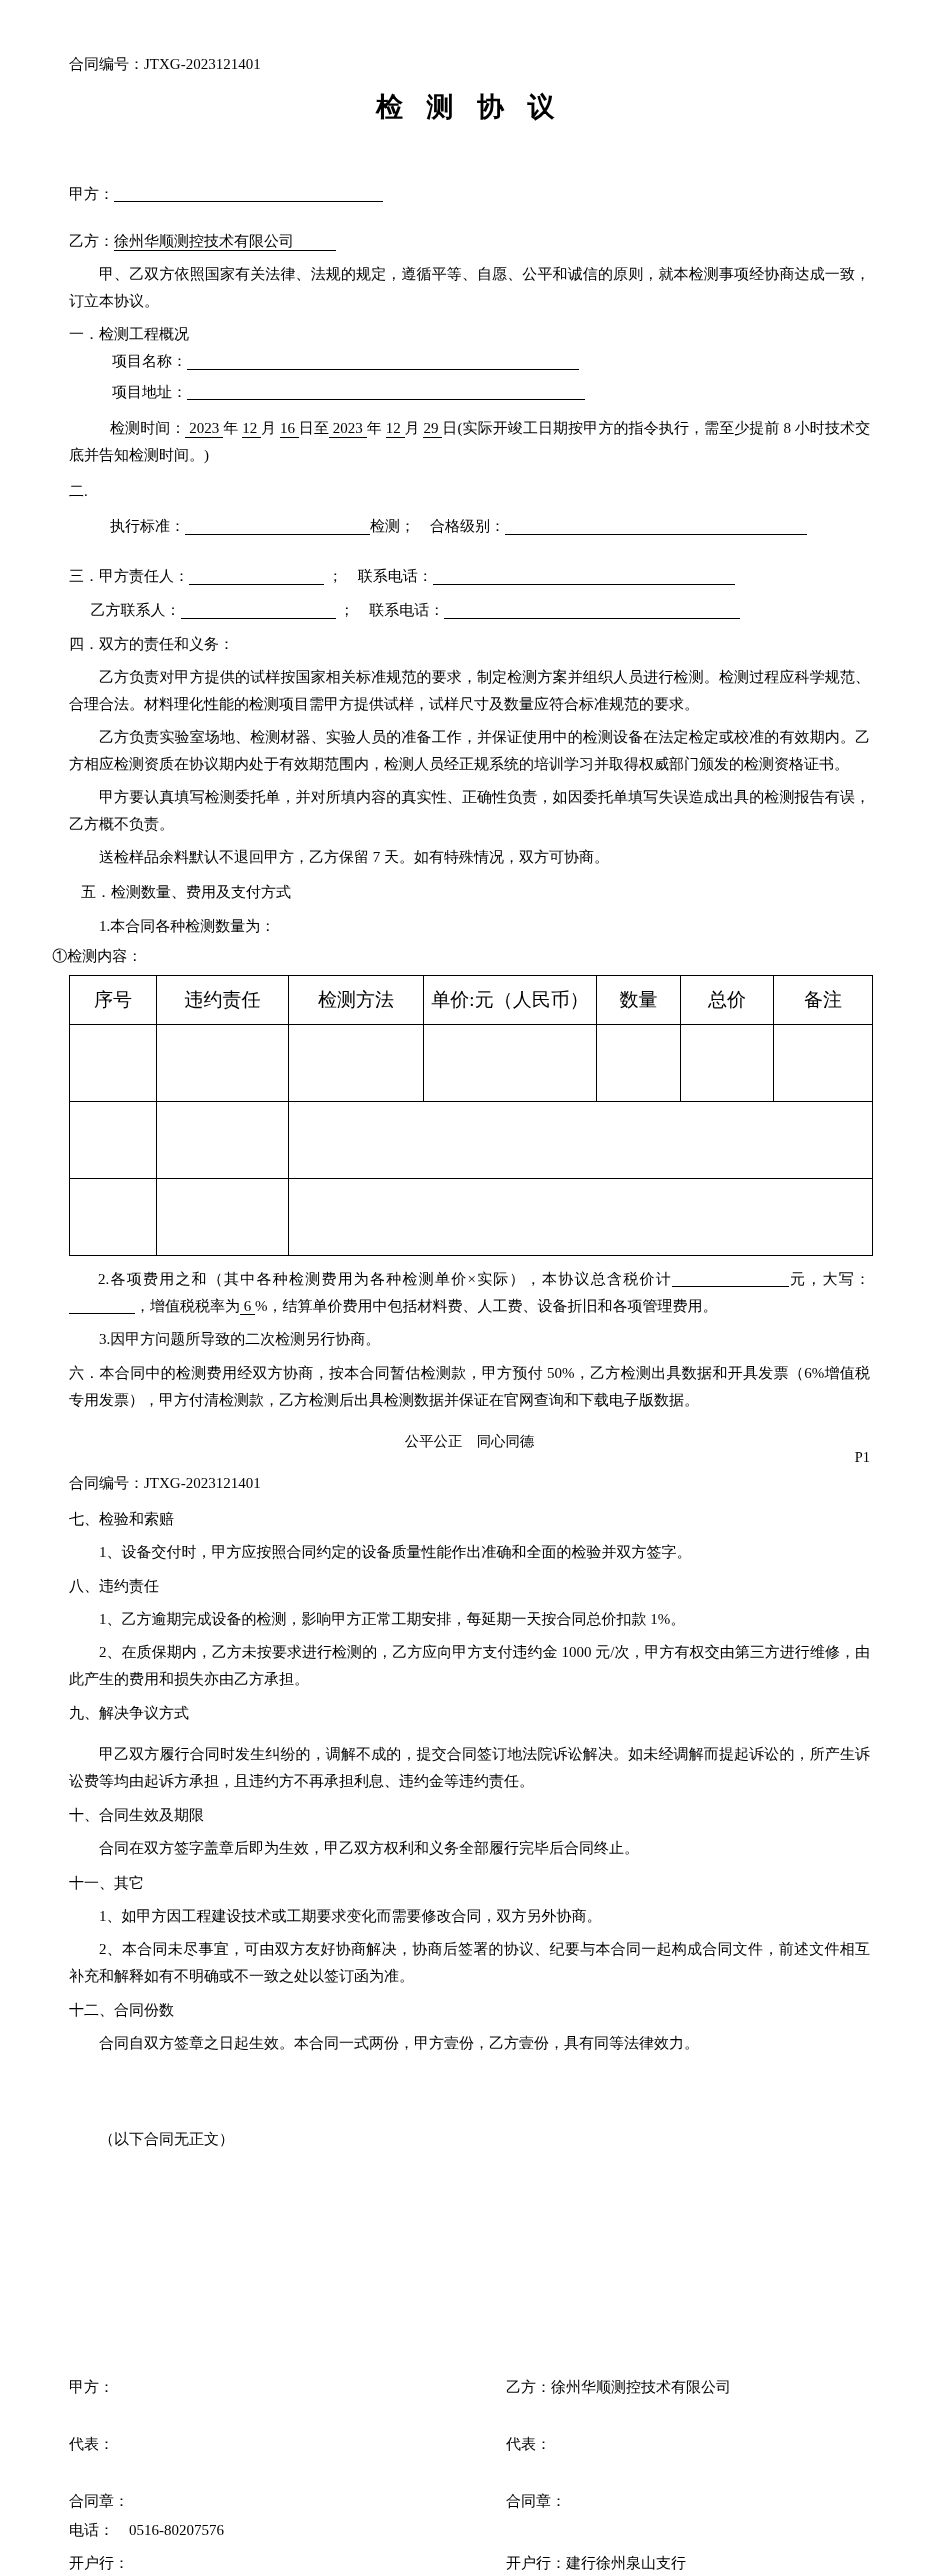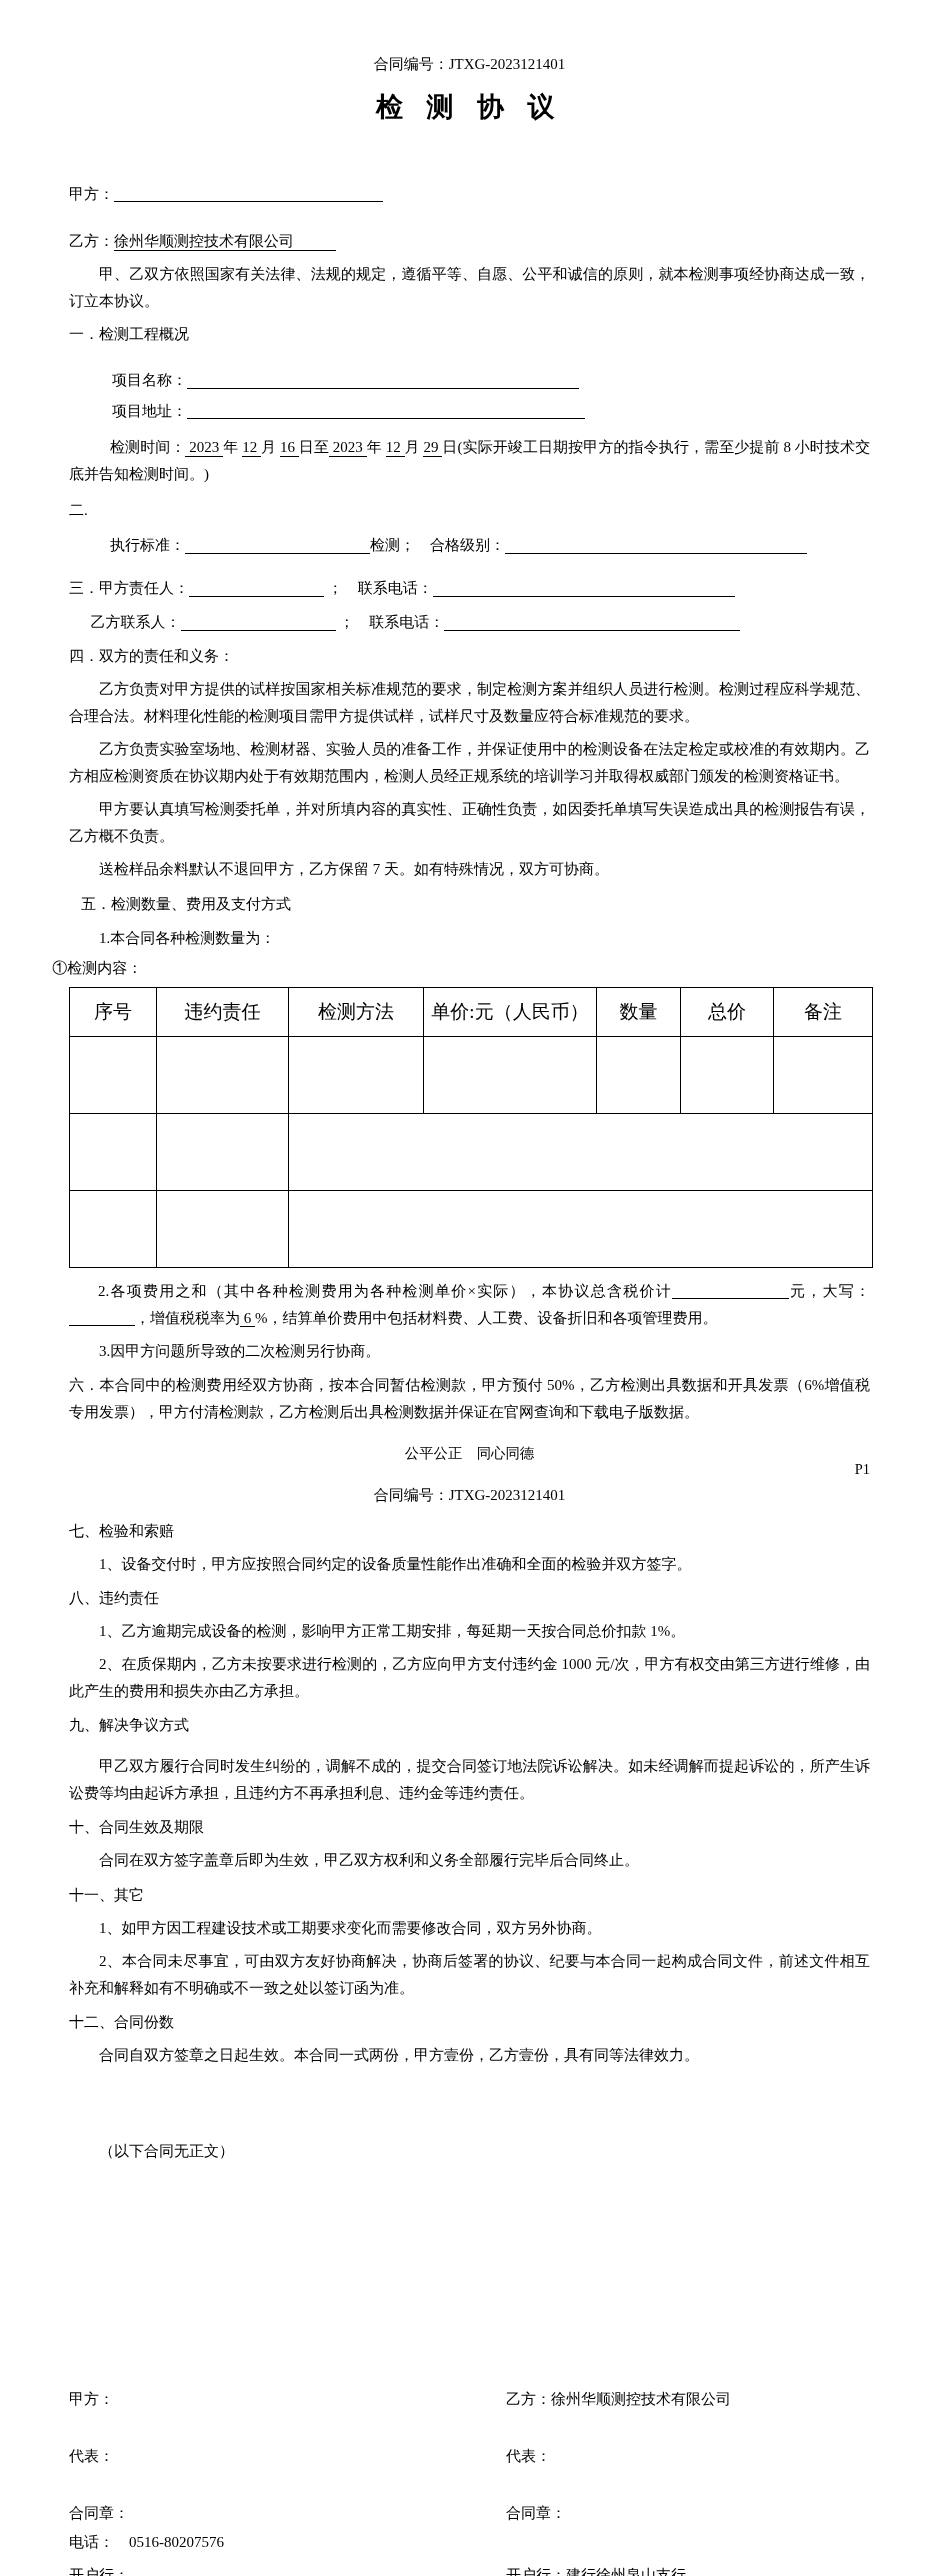--- a/index.html
+++ b/index.html
@@ -7,21 +7,21 @@
     width:949px; min-height:2576px;
     font-family:"Liberation Serif","DejaVu Serif",serif;
     color:#000;
   }
   #doc {
     position:relative; box-sizing:border-box;
     width:949px; min-height:2576px;
     padding:0 79px 24px 69px;
     background:#fff;
   }
-  .r-line { text-align:center; font-size:15px; line-height:27px; }
+  .r-line { text-align:left; font-size:15px; line-height:27px; }
   .title  { text-align:center; font-size:27px; font-weight:bold; letter-spacing:8.4px; line-height:37px; }
   .line, .para { font-size:15px; line-height:27px; text-align:justify; }
   .para { text-indent:30px; }
   .para.noindent { text-indent:0; }
   .seg  { }
   .fill { border-bottom:1.2px solid #000; padding-bottom:0.6px; }
   .blank {
     display:inline-block; height:18px;
     border-bottom:1.2px solid #000;
     vertical-align:-3.6px;
@@ -43,26 +43,26 @@
 </head>
 <body>
 
 <div id="doc">
     <div class="r-line" style="margin-top: 51px;">合同编号：JTXG-2023121401</div>
     <div class="title" style="margin-top: 10.8px;">检 测 协 议</div>
     <div class="line" style="margin-top: 55px;"><span class="seg">甲方：</span><span class="blank" style="width: 269px;"></span></div>
     <div class="line" style="margin-top: 20.3px;"><span class="seg">乙方：</span><span class="fill" style="padding-right: 42px;">徐州华顺测控技术有限公司</span></div>
     <div class="para" style="margin-top: 6px;">甲、乙双方依照国家有关法律、法规的规定，遵循平等、自愿、公平和诚信的原则，就本检测事项经协商达成一致，订立本协议。</div>
     <div class="line" style="margin-top: 6px;"><span class="seg">一．检测工程概况</span></div>
-    <div class="line" style="text-indent: 43px; margin-top: 19px;"><span class="seg">项目名称：</span><span class="blank" style="width: 392px;"></span></div>
+    <div class="line" style="text-indent: 43px; margin-top: 0;"><span class="seg">项目名称：</span><span class="blank" style="width: 392px;"></span></div>
     <div class="line" style="text-indent: 43px; margin-top: 3.6px;"><span class="seg">项目地址：</span><span class="blank" style="width: 398px;"></span></div>
     <div class="line" style="text-indent: 41px; margin-top: 9.6px;"><span class="seg">检测时间：</span><span class="fill"> 2023 </span><span class="seg"> 年 </span><span class="fill"> 12 </span><span class="seg"> 月 </span><span class="fill"> 16 </span><span class="seg"> 日至</span><span class="fill"> 2023 </span><span class="seg"> 年 </span><span class="fill"> 12 </span><span class="seg"> 月 </span><span class="fill">29 </span><span class="seg"> 日(实际开竣工日期按甲方的指令执行，需至少提前 8 小时技术交底并告知检测时间。)</span></div>
     <div class="line" style="margin-top: 8.4px;"><span class="seg">二.</span></div>
     <div class="line" style="text-indent: 41px; margin-top: 8.4px;"><span class="seg">执行标准：</span><span class="blank" style="width: 185px;"></span><span class="seg">检测；　合格级别：</span><span class="blank" style="width: 302px;"></span></div>
-    <div class="line" style="margin-top: 16px;"><span class="seg">三．甲方责任人：</span><span class="blank" style="width: 135px;"></span><span class="seg"> ；　联系电话：</span><span class="blank" style="width: 302px;"></span></div>
+    <div class="line" style="margin-top: 23px;"><span class="seg">三．甲方责任人：</span><span class="blank" style="width: 135px;"></span><span class="seg"> ；　联系电话：</span><span class="blank" style="width: 302px;"></span></div>
     <div class="line" style="text-indent: 21.5px; margin-top: 7.2px;"><span class="seg">乙方联系人：</span><span class="blank" style="width: 155px;"></span><span class="seg"> ；　联系电话：</span><span class="blank" style="width: 296px;"></span></div>
     <div class="line" style="margin-top: 7.2px;"><span class="seg">四．双方的责任和义务：</span></div>
     <div class="para" style="margin-top: 6px;">乙方负责对甲方提供的试样按国家相关标准规范的要求，制定检测方案并组织人员进行检测。检测过程应科学规范、合理合法。材料理化性能的检测项目需甲方提供试样，试样尺寸及数量应符合标准规范的要求。</div>
     <div class="para" style="margin-top: 6px;">乙方负责实验室场地、检测材器、实验人员的准备工作，并保证使用中的检测设备在法定检定或校准的有效期内。乙方相应检测资质在协议期内处于有效期范围内，检测人员经正规系统的培训学习并取得权威部门颁发的检测资格证书。</div>
     <div class="para" style="margin-top: 6px;">甲方要认真填写检测委托单，并对所填内容的真实性、正确性负责，如因委托单填写失误造成出具的检测报告有误，乙方概不负责。</div>
     <div class="para" style="margin-top: 6px;">送检样品余料默认不退回甲方，乙方保留 7 天。如有特殊情况，双方可协商。</div>
     <div class="line" style="text-indent: 12px; margin-top: 7.2px;"><span class="seg">五．检测数量、费用及支付方式</span></div>
     <div class="para" style="margin-top: 7.2px;">1.本合同各种检测数量为：</div>
     <div class="line" style="text-indent: -16.7px; margin-top: 3.6px;"><span class="seg">①检测内容：</span></div>
     <table class="ctable" style="margin-top: 4.8px;">

